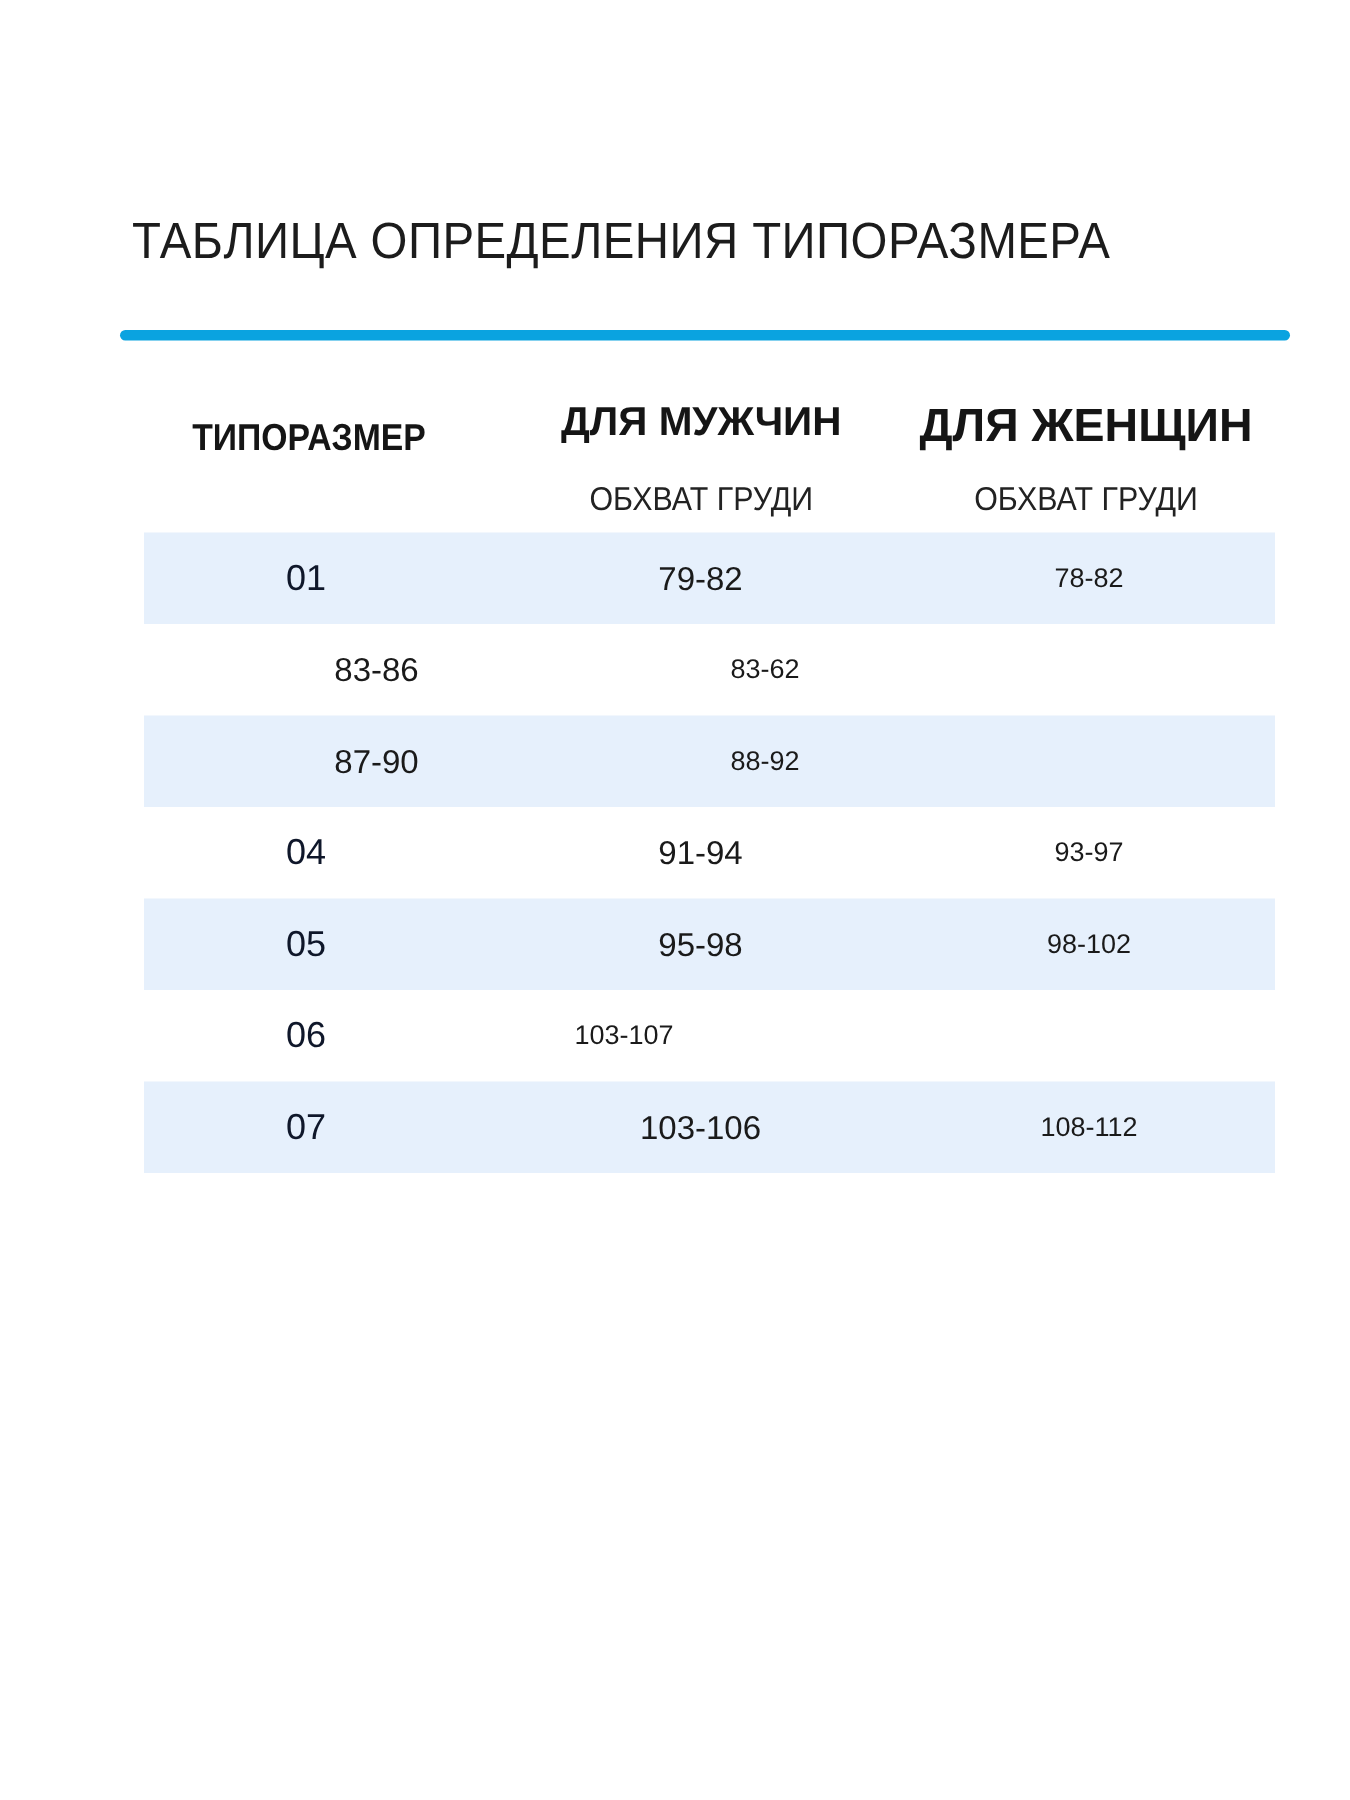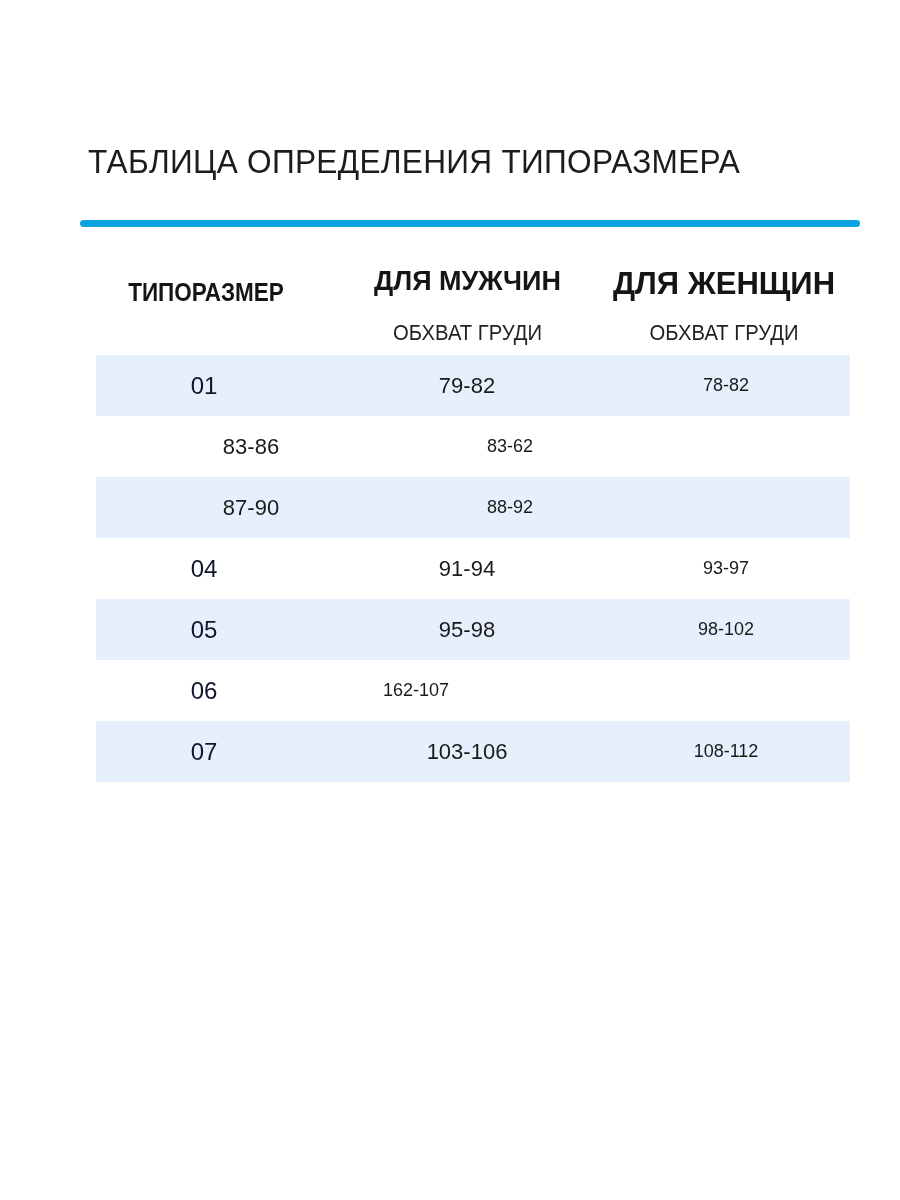--- a/index.html
+++ b/index.html
@@ -67,20 +67,20 @@
     <div class="cell c-men">91-94</div>
     <div class="cell c-women">93-97</div>
   </div>
   <div class="row alt">
     <div class="cell c-size">05</div>
     <div class="cell c-men">95-98</div>
     <div class="cell c-women">98-102</div>
   </div>
   <div class="row">
     <div class="cell c-size">06</div>
-    <div class="cell c-women">162-107</div>
+    <div class="cell c-women">103-107</div>
   </div>
   <div class="row alt">
     <div class="cell c-size">07</div>
     <div class="cell c-men">103-106</div>
     <div class="cell c-women">108-112</div>
   </div>
 </div>
 
 </body></html>

